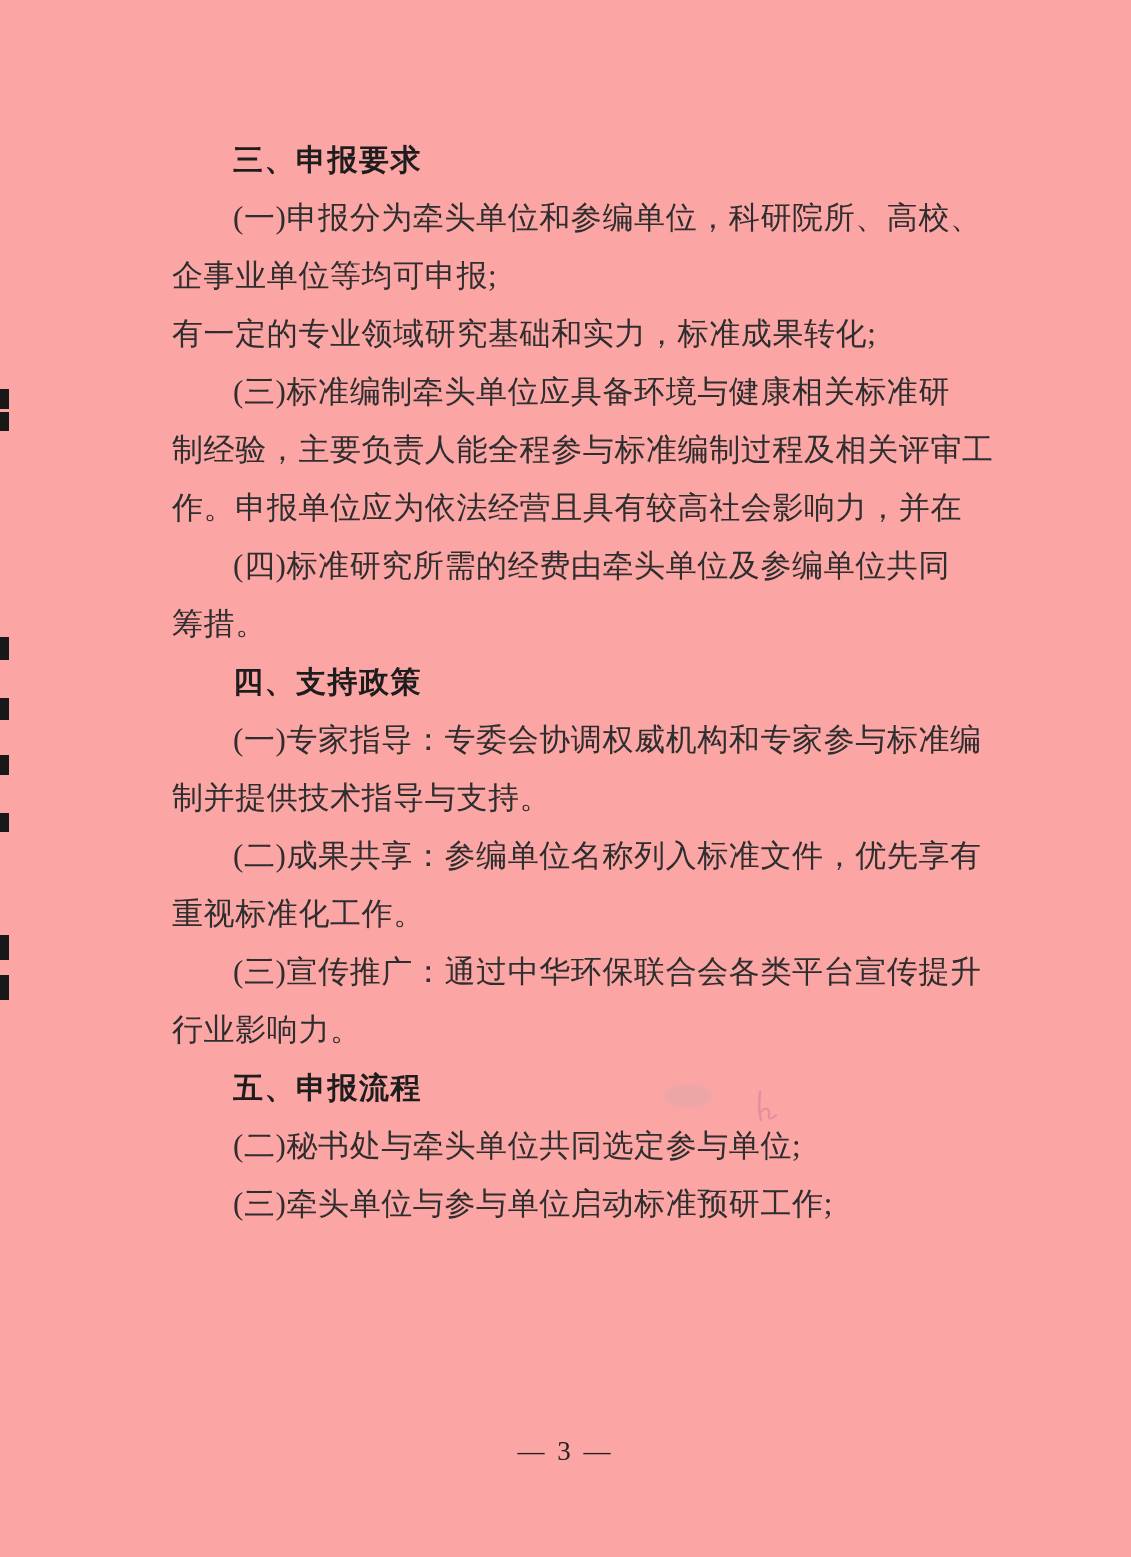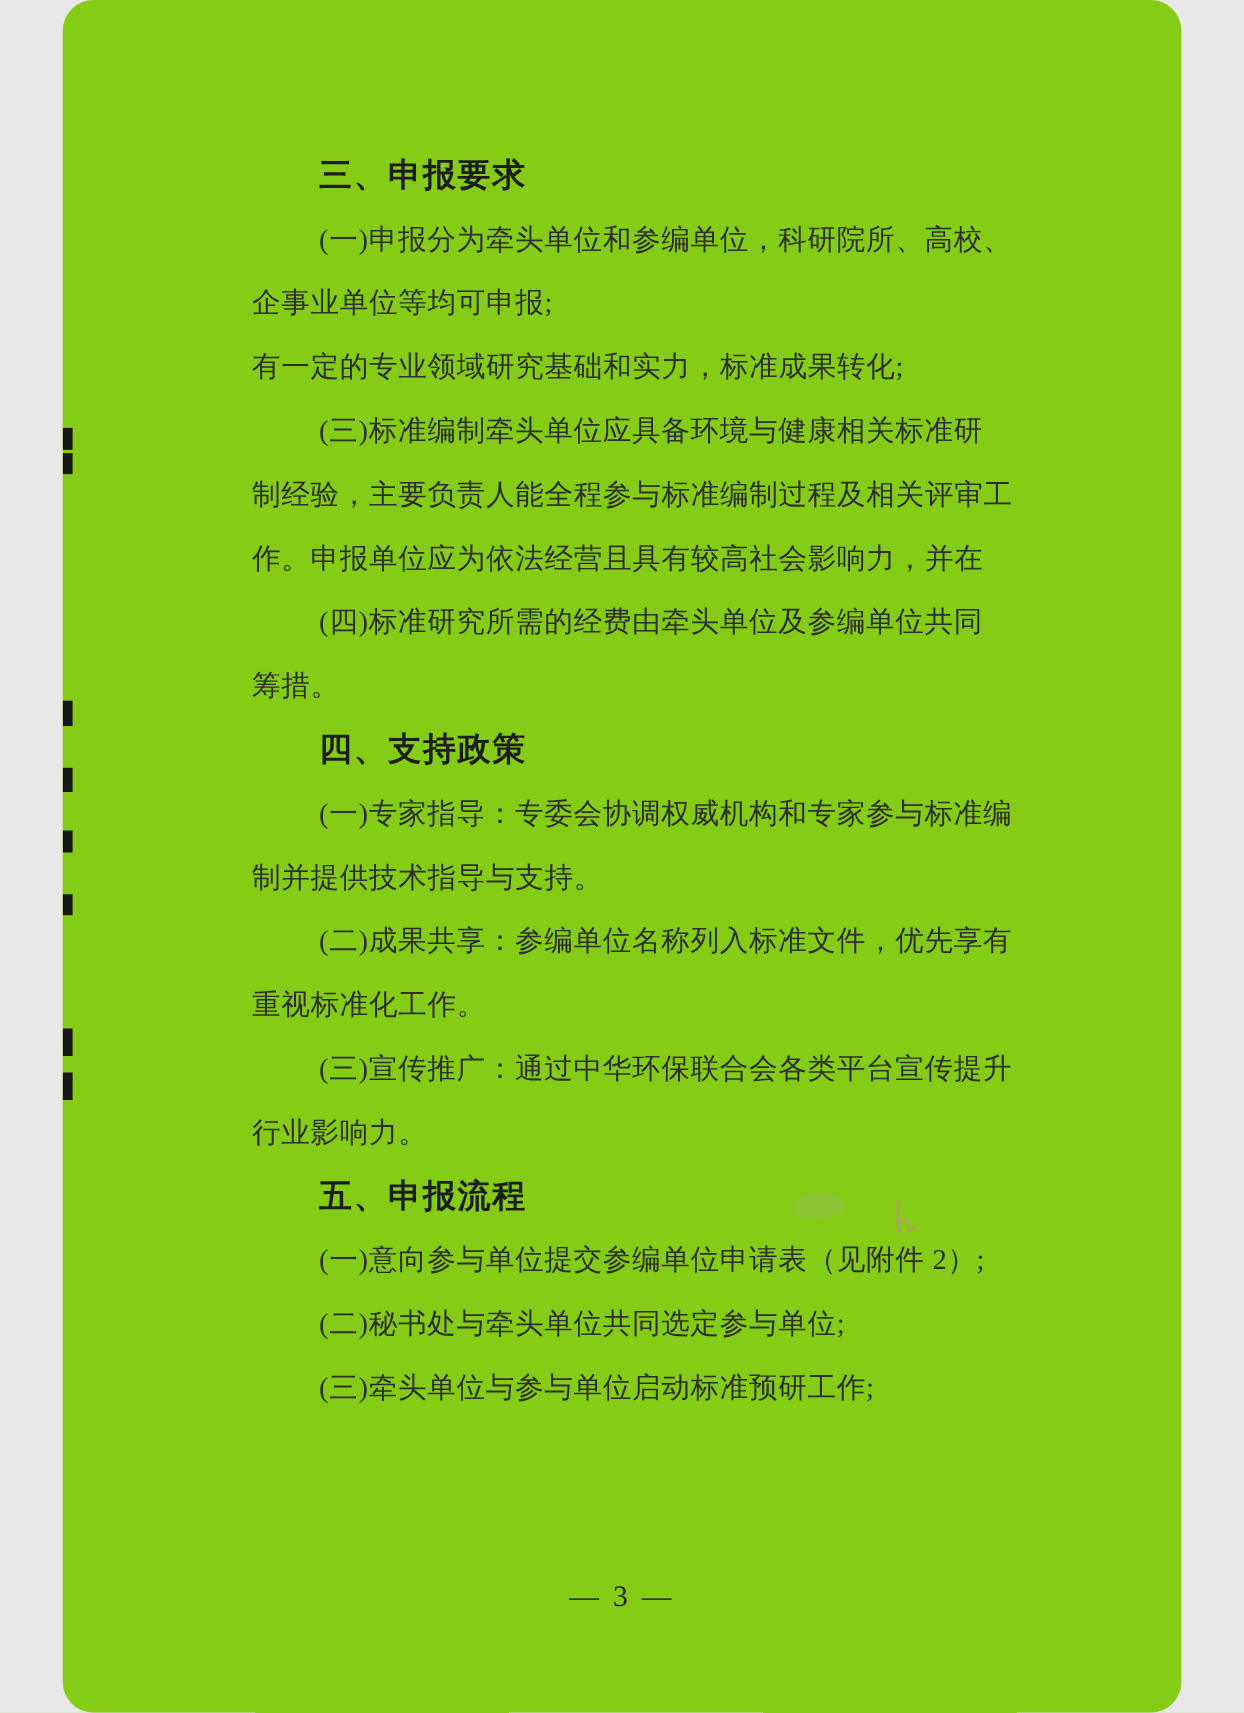--- a/index.html
+++ b/index.html
@@ -1,32 +1,31 @@
 <!DOCTYPE html>
 <html><head>
 <meta charset="utf-8">
 <style>
   html,body{margin:0;padding:0;background:#e8e8e8;}
   .page{
     position:relative;
-    width:1017px;height:1557px;
+    width:1131px;height:1557px;
     margin:0 auto;
-    background:#84cc16;
+    background:#fca5a5;
     font-family:"Liberation Serif","DejaVu Serif",serif;
     color:#2e2e2e;
     overflow:hidden;
-    border-radius:28px;
   }
   .content{
     position:absolute;
     left:172px;top:131px;
     width:800px;
   }
   .line{
-    font-size:26px;
+    font-size:31px;
     line-height:58px;
     height:58px;
     white-space:nowrap;
     letter-spacing:0.6px;
   }
   .line.indent{ text-indent:61px; }
   .line.heading{
     font-family:"DejaVu Sans","Liberation Sans",sans-serif;
     font-weight:700;
     font-size:30px;
@@ -85,21 +84,20 @@
       <div class="line indent">(四)标准研究所需的经费由牵头单位及参编单位共同</div>
       <div class="line">筹措。</div>
       <div class="line heading">四、支持政策</div>
       <div class="line indent">(一)专家指导：专委会协调权威机构和专家参与标准编</div>
       <div class="line">制并提供技术指导与支持。</div>
       <div class="line indent">(二)成果共享：参编单位名称列入标准文件，优先享有</div>
       <div class="line">重视标准化工作。</div>
       <div class="line indent">(三)宣传推广：通过中华环保联合会各类平台宣传提升</div>
       <div class="line">行业影响力。</div>
       <div class="line heading">五、申报流程</div>
-      <div class="line indent">(一)意向参与单位提交参编单位申请表（见附件 2）;</div>
       <div class="line indent">(二)秘书处与牵头单位共同选定参与单位;</div>
       <div class="line indent">(三)牵头单位与参与单位启动标准预研工作;</div>
     </div>
 
   <div class="pink-mark" id="pink-mark" style="left: 752px; top: 1090px; color: rgb(207, 127, 150);">
     <svg width="28" height="36" viewBox="0 0 28 36">
       <path d="M8 2 C7 10 6 20 9 30" stroke="currentColor" stroke-width="2.5" fill="none" stroke-linecap="round"></path>
       <path d="M9 22 C13 16 18 18 17 26 C16.5 30 20 29 24 25" stroke="currentColor" stroke-width="2" fill="none" stroke-linecap="round"></path>
     </svg>
   </div>

